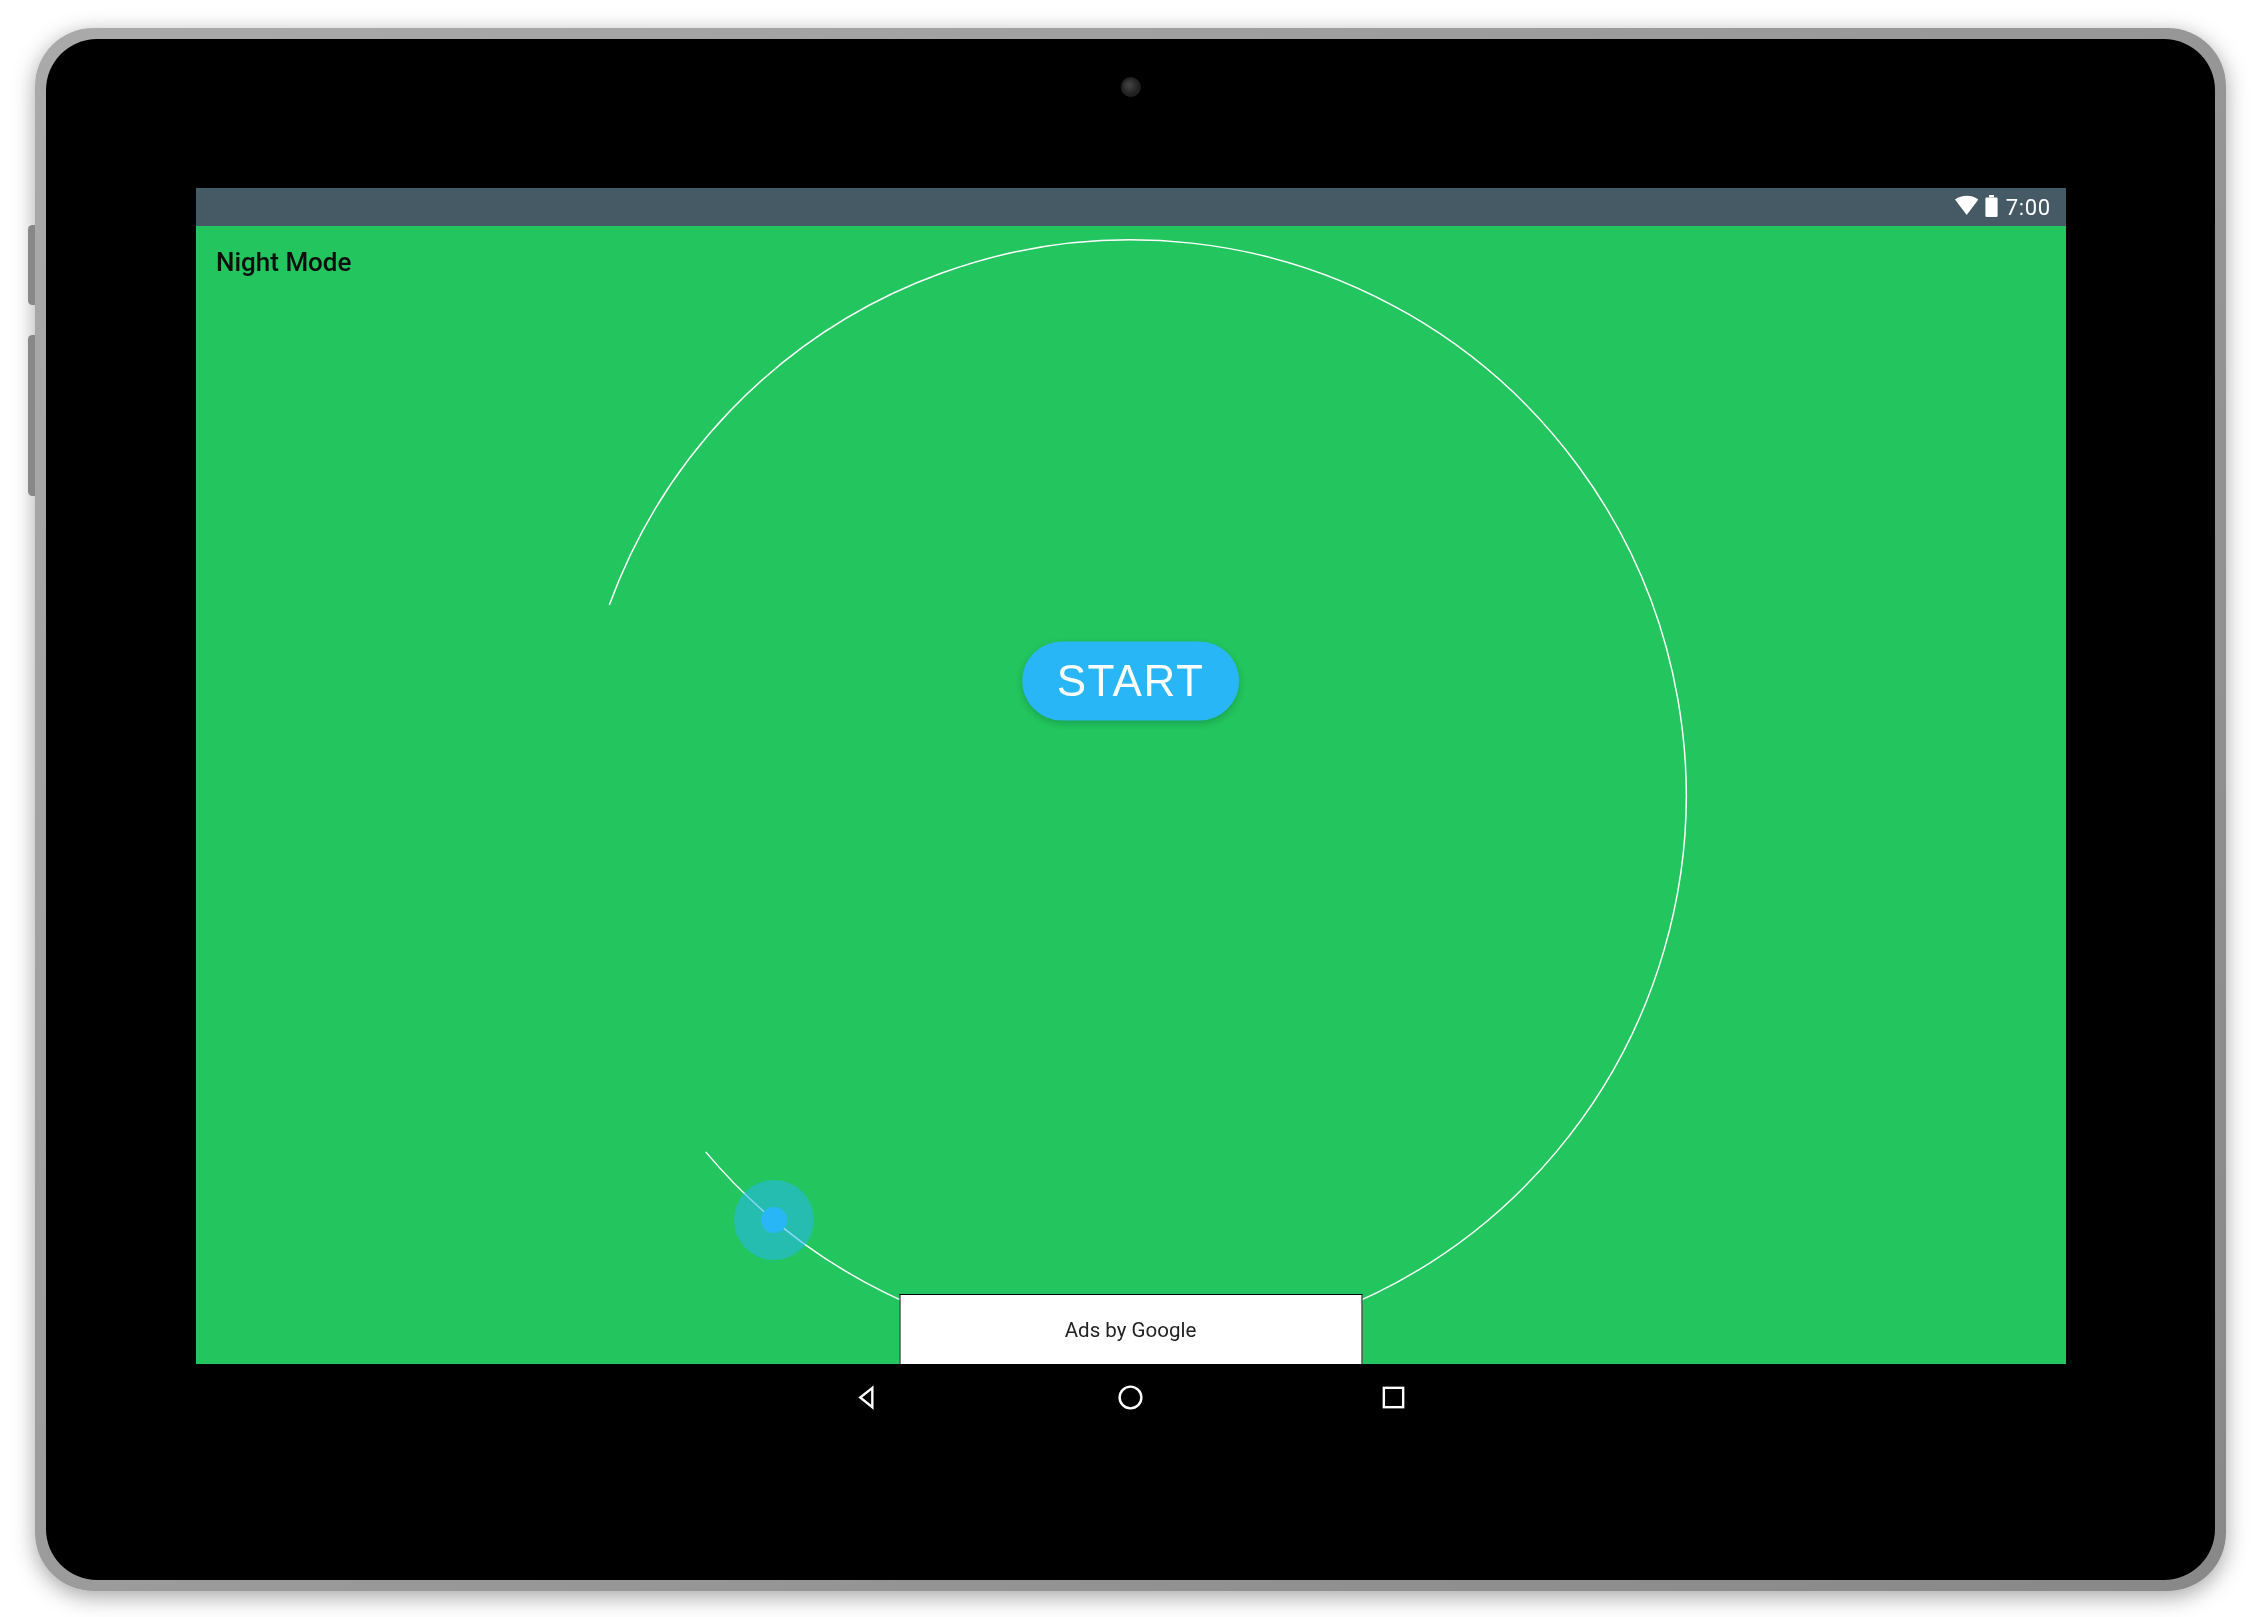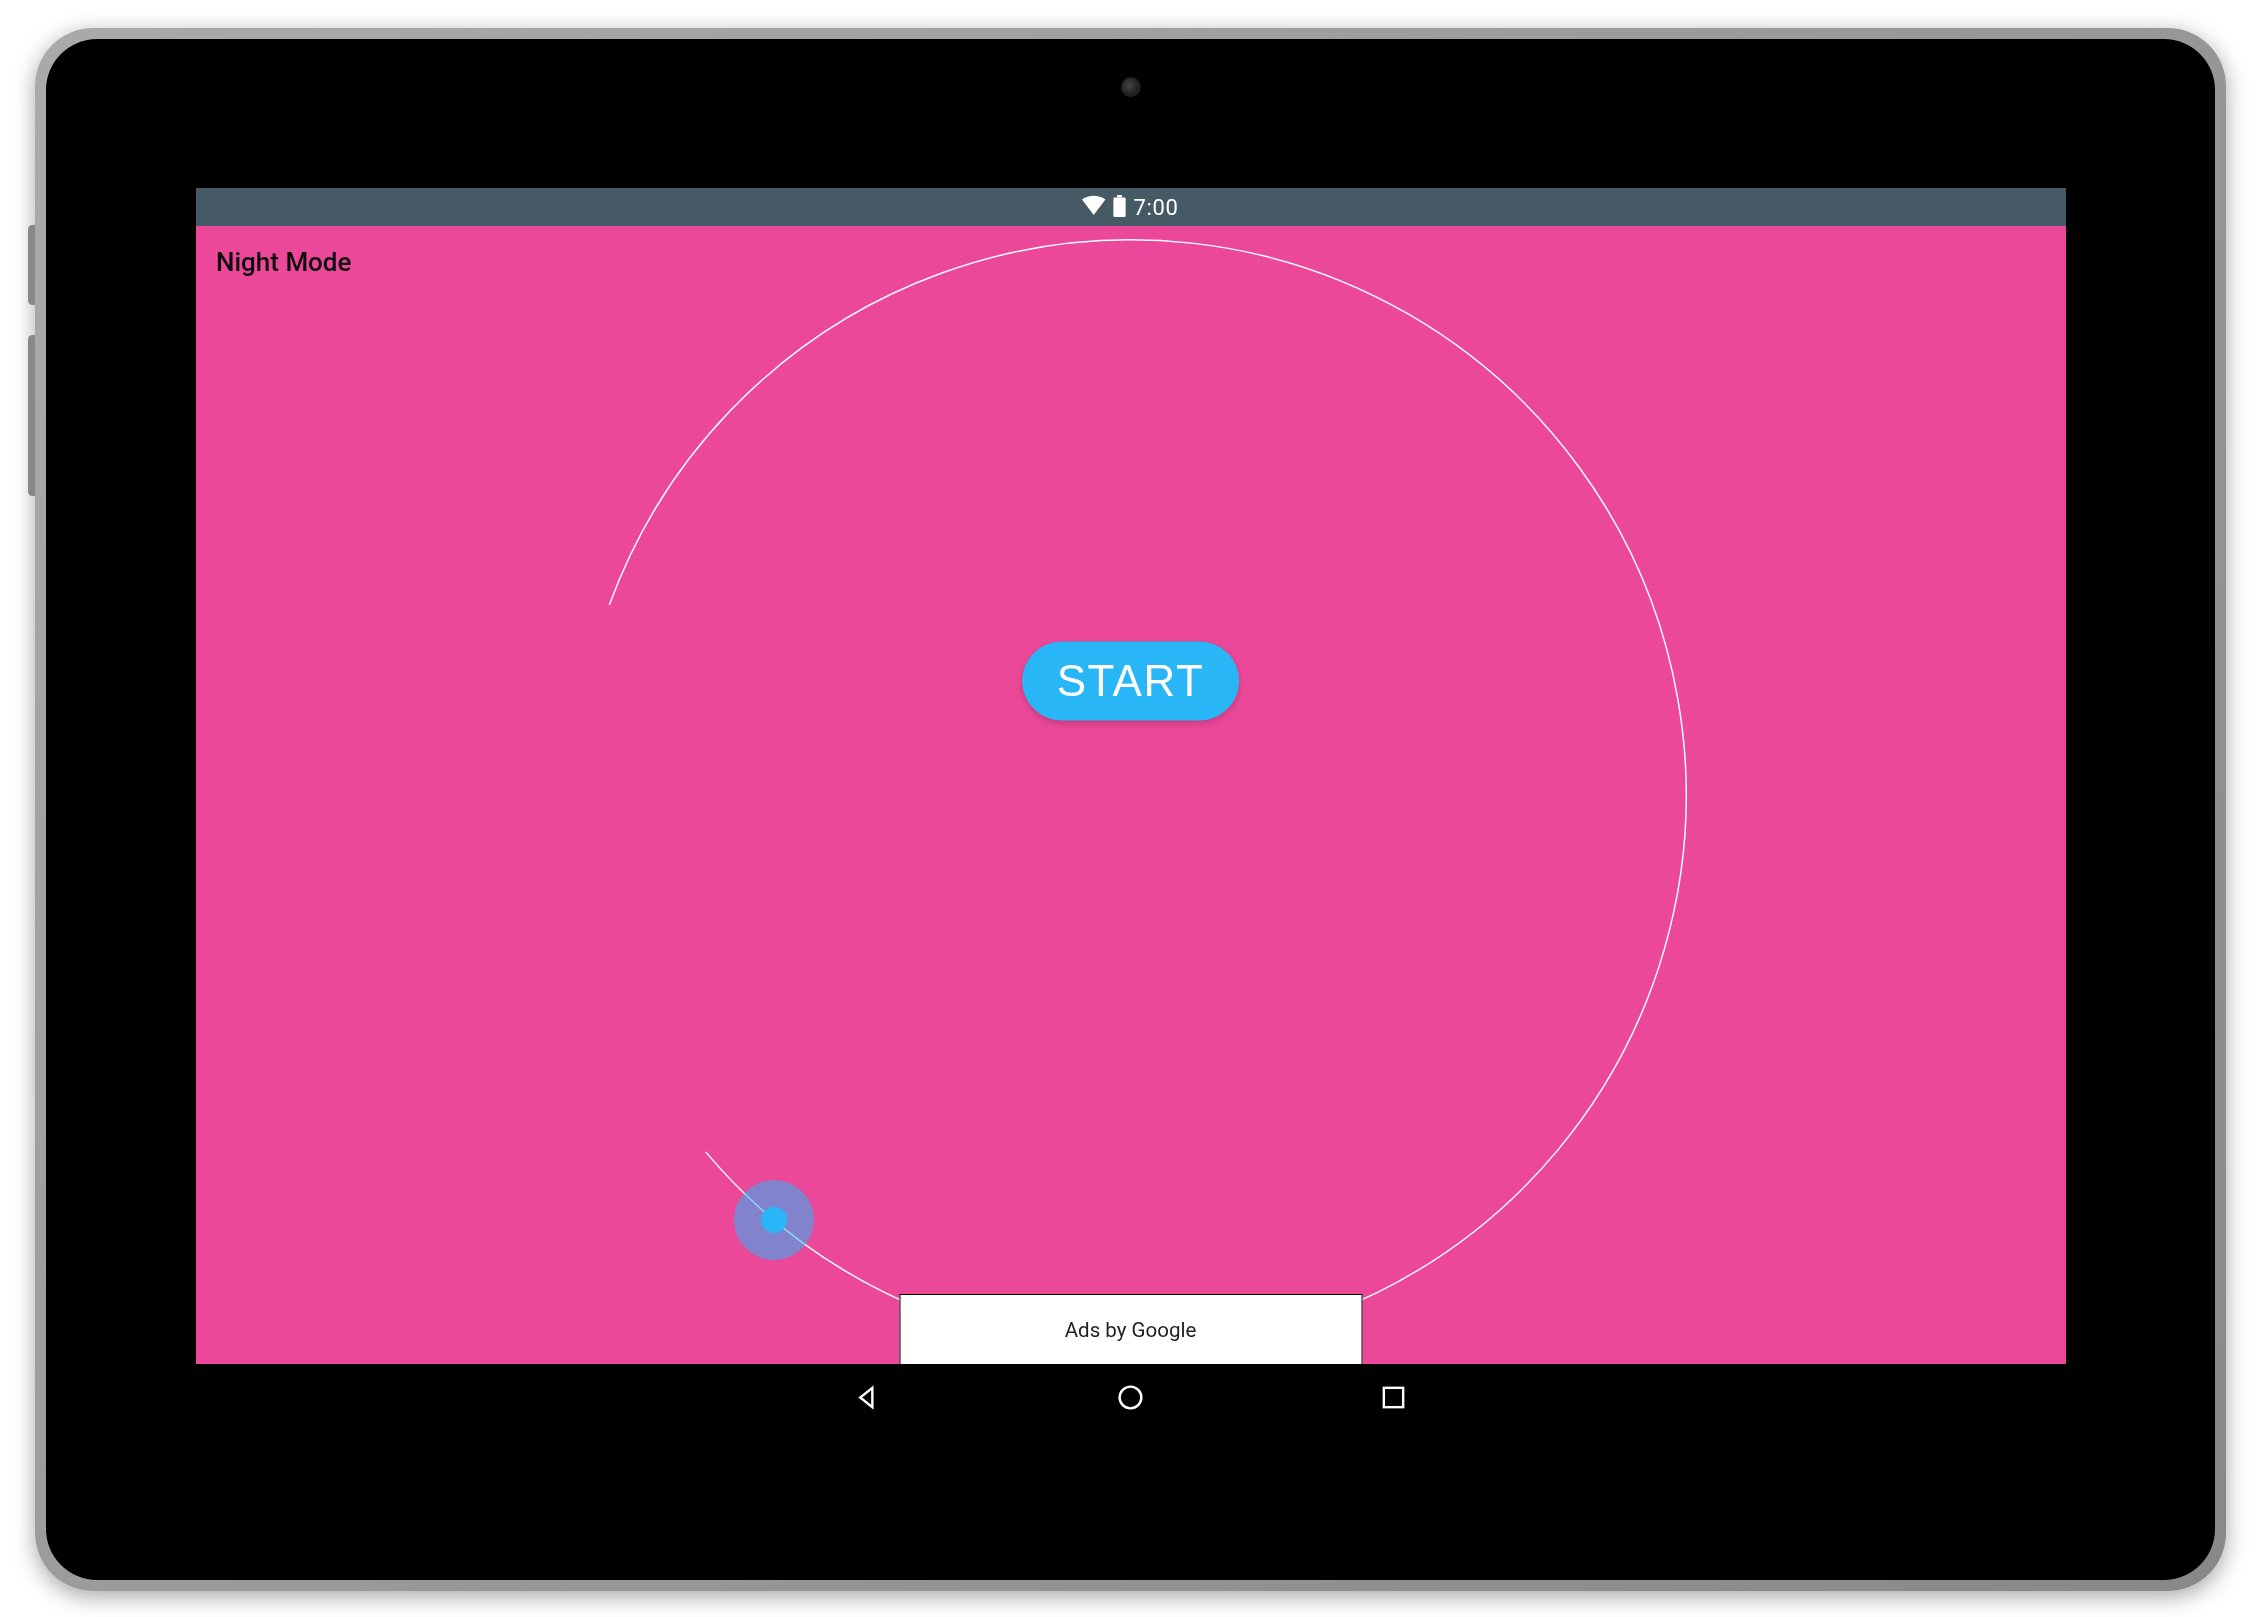--- a/index.html
+++ b/index.html
@@ -59,37 +59,37 @@
       height: 1242px;
       background: #000;
       position: relative;
       overflow: hidden;
     }
     .status-bar {
       height: 38px;
       background: #455a64;
       display: flex;
       align-items: center;
-      justify-content: center;
+      justify-content: flex-end;
       padding: 0 14.6px;
       gap: 7.3px;
       color: #fff;
     }
     .status-time {
       font-size: 22px;
       font-weight: 400;
       letter-spacing: 0.7px;
     }
     .app-area {
       position: absolute;
       top: 38px;
       left: 0;
       right: 0;
       bottom: 66px;
-      background: #ec4899;
+      background: #22c55e;
       overflow: hidden;
     }
     .app-title {
       position: absolute;
       top: 20.5px;
       left: 20.5px;
       color: #0e0e0e;
       font-size: 26px;
       font-weight: 500;
     }

